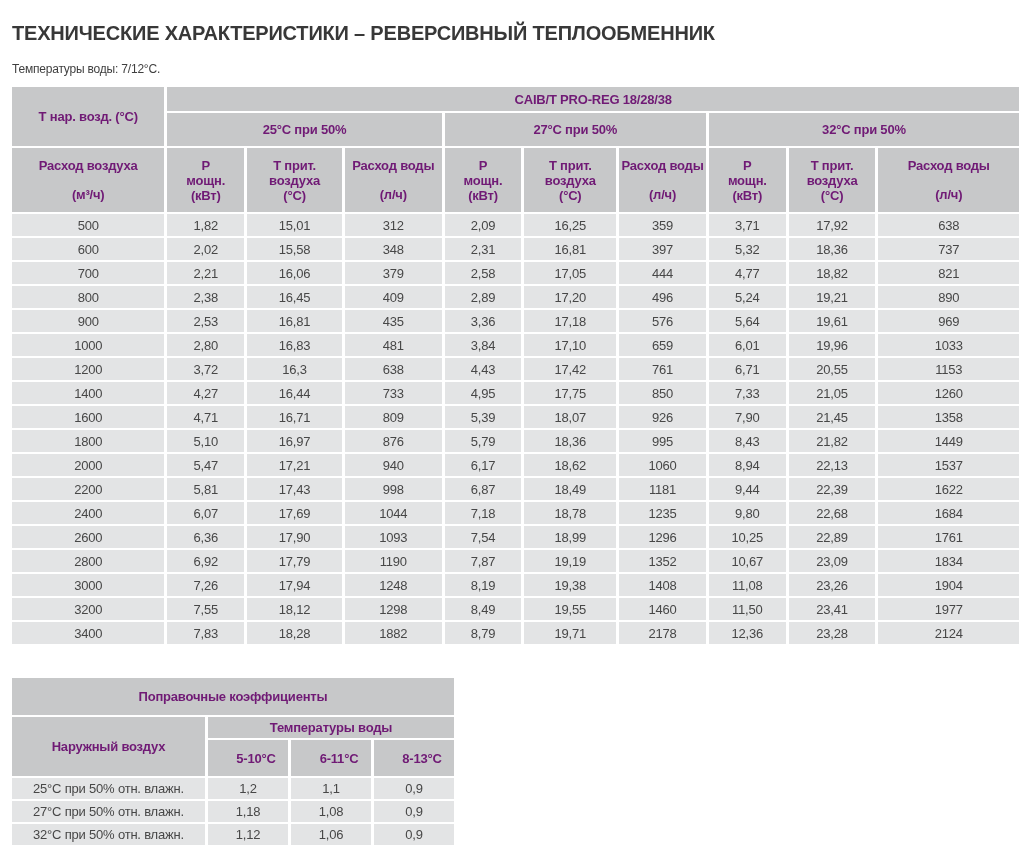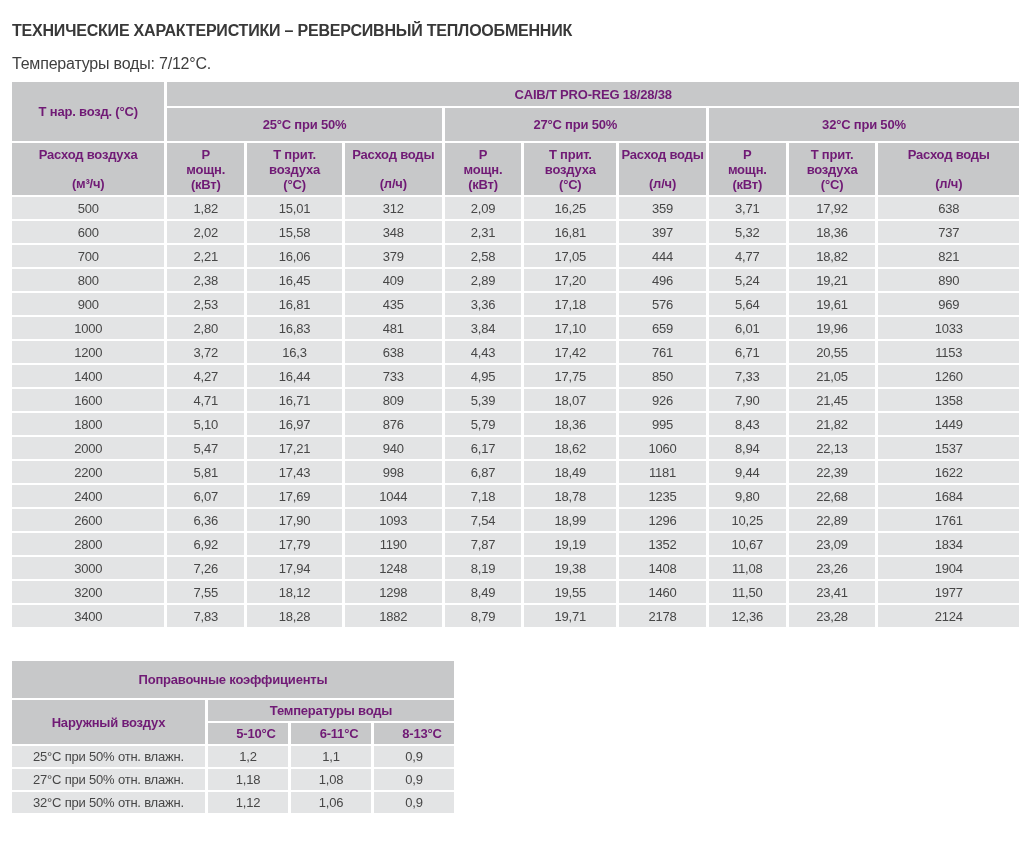--- a/index.html
+++ b/index.html
@@ -12,28 +12,28 @@
   body{
     font-family:"Liberation Sans", sans-serif;
     color:var(--text);
     width:1030px;
     height:865px;
     overflow:hidden;
   }
   .page{ padding:14px 8px 0 12px; }
 
   .doc-title{
-    font-size:16px;
+    font-size:20px;
     font-weight:bold;
     letter-spacing:-0.2px;
     margin:8px 0 14px 0;
     color:#383838;
   }
   .doc-sub{
-    font-size:16px;
+    font-size:12px;
     letter-spacing:-0.2px;
     line-height:20px;
     margin:0;
     color:#3f3f3f;
   }
 
   table{
     border-collapse:separate;
     border-spacing:3px 2px;
     table-layout:fixed;
@@ -54,38 +54,38 @@
   }
   td{
     background:var(--cell-bg);
     color:#474747;
     font-weight:normal;
   }
 
   .main-table{ margin-top:6px; }
   .main-table tr.hrow1 th{ height:24px; }
   .main-table tr.hrow2 th{ height:33px; }
-  .main-table tr.hrow3 th{ height:52px; vertical-align:middle; }
+  .main-table tr.hrow3 th{ height:64px; vertical-align:middle; }
   .main-table tbody td{ height:22px; }
 
   .hcell{
     display:flex;
     flex-direction:column;
     justify-content:space-between;
     align-items:center;
     height:48px;
     padding:2px 0;
   }
   .hname{ white-space:pre-line; line-height:15px; }
   .hunit{ line-height:15px; }
 
   .coef-table{ margin-top:30px; }
   .coef-table tr.crow-title th{ height:37px; }
   .coef-table tr.crow-group th{ height:21px; }
-  .coef-table tr.crow-temps th{ height:21px;padding-left:18px; }
+  .coef-table tr.crow-temps th{ height:36px;padding-left:18px; }
   .coef-table tbody td{ height:21px;text-align:center; }
 </style>
 </head>
 <body>
 
 <div class="page">
 
   <h1 class="doc-title">ТЕХНИЧЕСКИЕ ХАРАКТЕРИСТИКИ – РЕВЕРСИВНЫЙ ТЕПЛООБМЕННИК</h1>
 
   <p class="doc-sub">Температуры воды: 7/12°С.</p>

